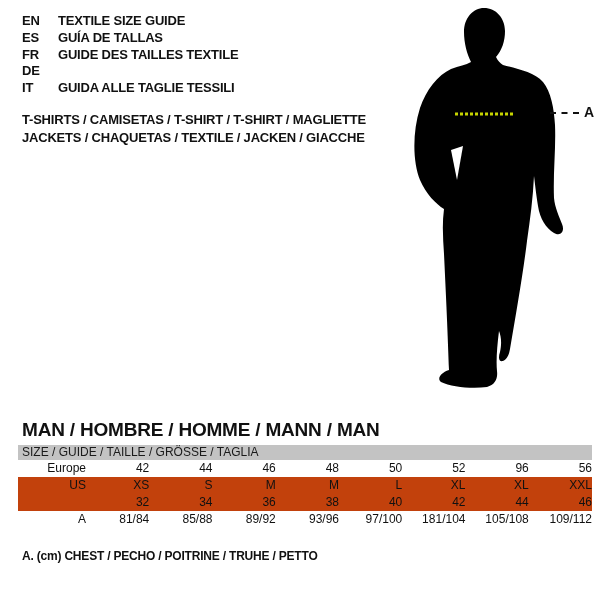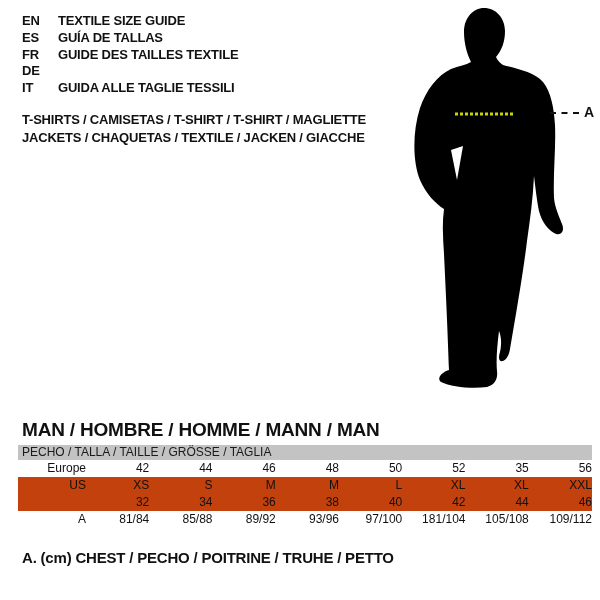--- a/index.html
+++ b/index.html
@@ -21,21 +21,21 @@
   
   .section-title{position:absolute;left:22px;top:419px;font-size:19px;font-weight:700;letter-spacing:-0.2px;}
   
   .size-table{position:absolute;left:18px;top:445px;width:574px;font-size:12px;}
   .size-table .thead{background:#c3c3c3;height:15px;line-height:15px;padding-left:4px;color:#1a1a1a;}
   .trow{display:flex;height:17px;line-height:17px;}
   .trow.shaded{background:#c2410c;}
   .trow .rlabel{flex:0 0 64px;padding-left:4px;text-align:right;}
   .trow .cell{flex:1 1 0;text-align:right;}
   
-  .footnote{position:absolute;left:22px;top:549px;font-size:15px;font-weight:700;letter-spacing:-0.2px;}
+  .footnote{position:absolute;left:22px;top:549px;font-size:12px;font-weight:700;letter-spacing:-0.2px;}
 </style>
 </head>
 <body>
 
 <div class="canvas">
 
   <div class="lang-list">
     <div class="lang-row">
       <span class="code">EN</span>
       <span>TEXTILE SIZE GUIDE</span>
@@ -96,31 +96,31 @@
       <path fill="#ffffff" d="M52,172 L46,142 L58,138 Z"></path>
       <line x1="50" y1="106" x2="108" y2="106" stroke="#c6d400" stroke-width="3" stroke-dasharray="3,2"></line>
     </svg>
     <div class="pointer-dashes"></div>
     <div class="measure-label">A</div>
   </div>
 
   <div class="section-title">MAN / HOMBRE / HOMME / MANN / MAN</div>
 
   <div class="size-table">
-    <div class="thead">PECHO / TALLA / TAILLE / GRÖSSE / TAGLIA</div>
+    <div class="thead">SIZE / GUIDE / TAILLE / GRÖSSE / TAGLIA</div>
 
     <div class="trow">
       <span class="rlabel">Europe</span>
       <span class="cell">42</span>
       <span class="cell">44</span>
       <span class="cell">46</span>
       <span class="cell">48</span>
       <span class="cell">50</span>
       <span class="cell">52</span>
-      <span class="cell">35</span>
+      <span class="cell">96</span>
       <span class="cell">56</span>
     </div>
 
     <div class="trow shaded">
       <span class="rlabel">US</span>
       <span class="cell">XS</span>
       <span class="cell">S</span>
       <span class="cell">M</span>
       <span class="cell">M</span>
       <span class="cell">L</span>

